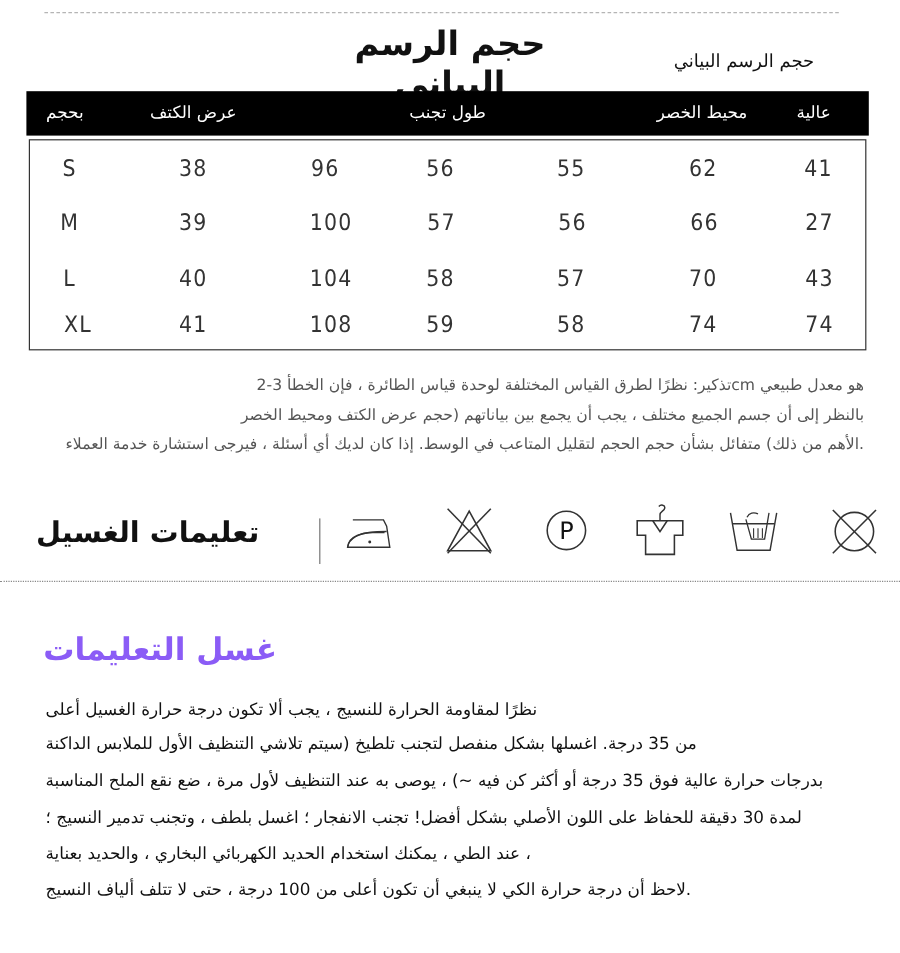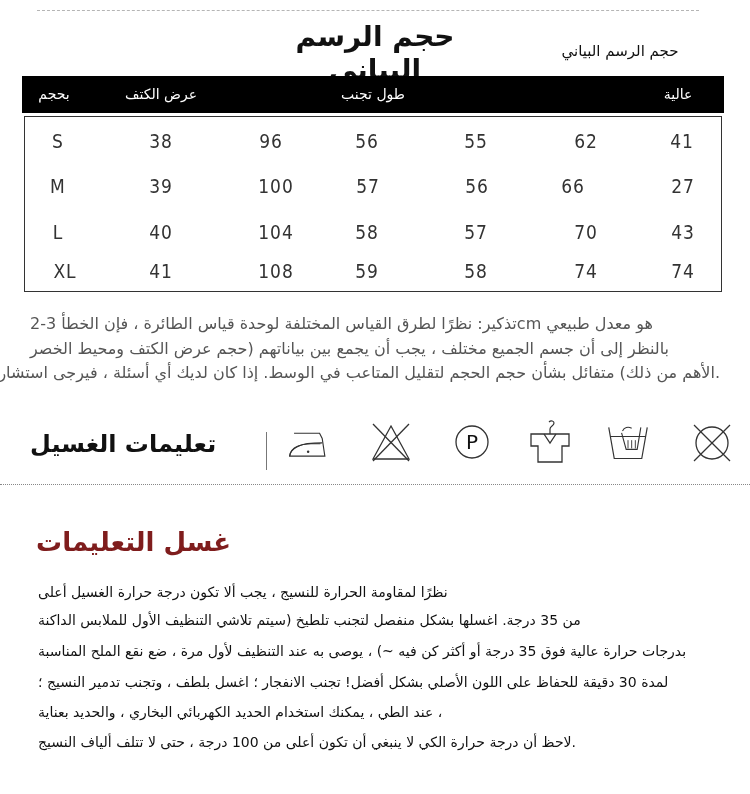--- a/index.html
+++ b/index.html
@@ -4,38 +4,39 @@
 <style>
   html, body { margin:0; padding:0; background:#ffffff; }
   body { width:750px; height:794px; position:relative; overflow:hidden; font-family:"DejaVu Sans", sans-serif; color:#111; }
   .dash-top { position:absolute; left:37px; top:10px; width:662px; border-top:1px dashed #b5b5b5; }
   .main-title { position:absolute; left:250px; top:20px; width:250px; text-align:center; font-size:28px; font-weight:bold; direction:rtl; color:#111; }
   .sub-title { position:absolute; left:540px; top:42px; width:160px; text-align:center; font-size:15px; direction:rtl; color:#111; }
   .header-bar { position:absolute; left:22px; top:76px; width:702px; height:37px; background:#000; }
   .hcell { position:absolute; top:0; height:37px; line-height:37px; color:#fff; font-size:14px; direction:rtl; white-space:nowrap; transform:translateX(-50%); }
   .table-box { position:absolute; left:24px; top:116px; width:698px; height:176px; border:1px solid #333; box-sizing:border-box; }
   .tcell { position:absolute; font-family:"DejaVu Sans", sans-serif; font-size:19px; color:#333; transform:translateX(-50%); letter-spacing:1px; font-stretch:condensed; }
-  .note { position:absolute; left:30px; width:690px; text-align:left; font-size:16px; color:#555; direction:rtl; white-space:nowrap; }
+  .note { position:absolute; left:30px; width:690px; text-align:right; font-size:13px; color:#555; direction:rtl; white-space:nowrap; }
   .wash-title { position:absolute; left:30px; top:430px; width:200px; text-align:left; font-size:24px; font-weight:bold; direction:rtl; color:#111; }
   .vsep { position:absolute; left:266px; top:432px; width:1px; height:38px; background:#777; }
   .icon { position:absolute; top:420px; width:44px; height:44px; }
   .dot-line { position:absolute; left:0; top:484px; width:750px; border-top:1px dotted #888; }
-  .instr-title { position:absolute; left:36px; top:527px; font-size:26px; font-weight:bold; direction:rtl; color:#7f1d1d; }
+  .instr-title { position:absolute; left:36px; top:527px; font-size:26px; font-weight:bold; direction:rtl; color:#8b5cf6; }
   .para { position:absolute; left:38px; width:690px; font-size:14px; color:#111; direction:rtl; text-align:left; white-space:nowrap; }
 </style>
 </head>
 <body>
 
 <div class="dash-top"></div>
 
 <div class="main-title">حجم الرسم البياني</div>
 <div class="sub-title">حجم الرسم البياني</div>
 
 <div class="header-bar">
   <span class="hcell" style="left:656px">عالية</span>
+  <span class="hcell" style="left:563px">محيط الخصر</span>
   <span class="hcell" style="left:351px">طول تجنب</span>
   <span class="hcell" style="left:139px">عرض الكتف</span>
   <span class="hcell" style="left:32px">بحجم</span>
 </div>
 
 <div class="table-box">
 
   <div>
     <span class="tcell" style="left:33px;top:13px">S</span>
     <span class="tcell" style="left:136px;top:13px">38</span>
@@ -45,21 +46,21 @@
     <span class="tcell" style="left:561px;top:13px">62</span>
     <span class="tcell" style="left:657px;top:13px">41</span>
   </div>
 
   <div>
     <span class="tcell" style="left:33px;top:58px">M</span>
     <span class="tcell" style="left:136px;top:58px">39</span>
     <span class="tcell" style="left:251px;top:58px">100</span>
     <span class="tcell" style="left:343px;top:58px">57</span>
     <span class="tcell" style="left:452px;top:58px">56</span>
-    <span class="tcell" style="left:548px;top:58px">66</span>
+    <span class="tcell" style="left:562px;top:58px">66</span>
     <span class="tcell" style="left:658px;top:58px">27</span>
   </div>
 
   <div>
     <span class="tcell" style="left:33px;top:104px">L</span>
     <span class="tcell" style="left:136px;top:104px">40</span>
     <span class="tcell" style="left:251px;top:104px">104</span>
     <span class="tcell" style="left:342px;top:104px">58</span>
     <span class="tcell" style="left:451px;top:104px">57</span>
     <span class="tcell" style="left:561px;top:104px">70</span>

